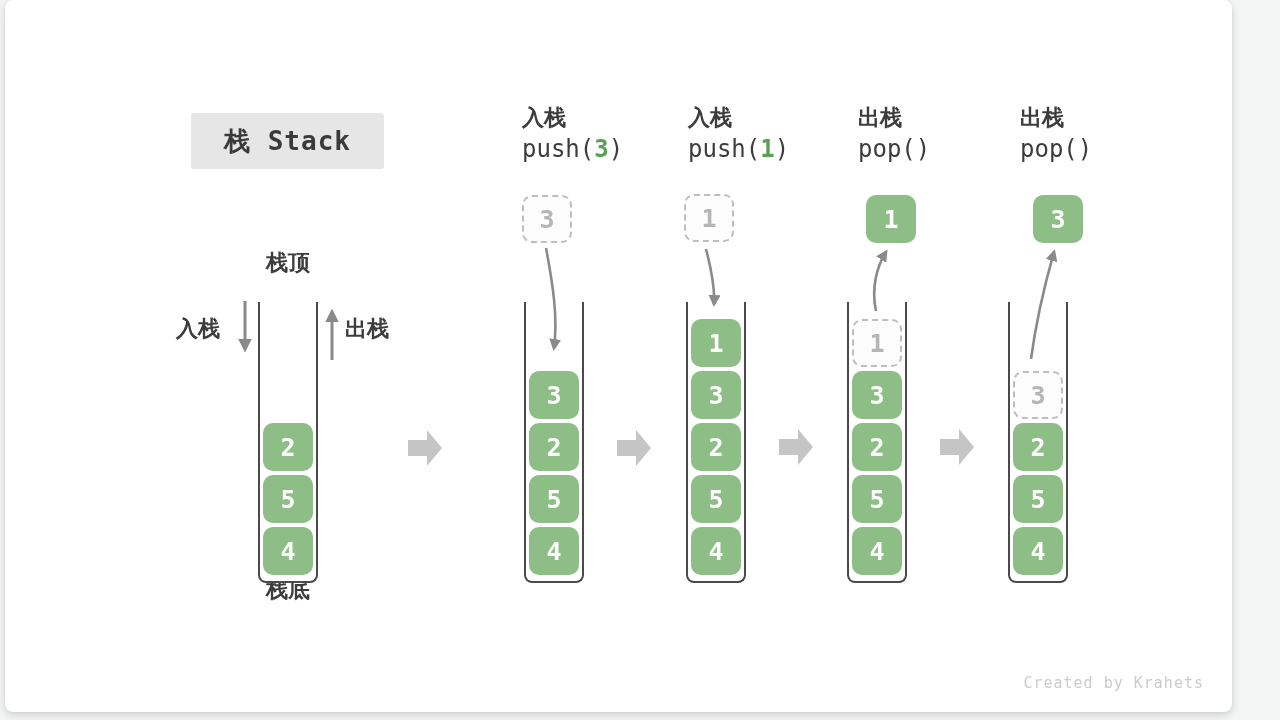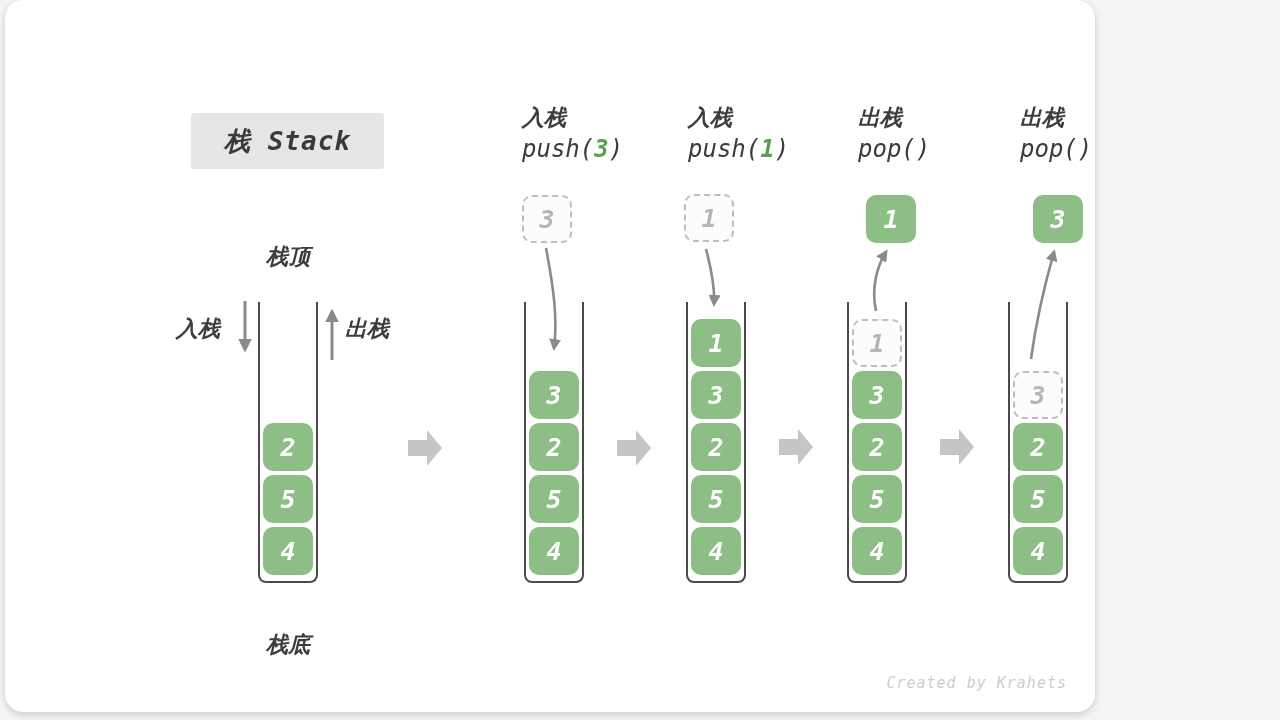--- a/index.html
+++ b/index.html
@@ -1,22 +1,21 @@
 <!DOCTYPE html>
 <html><head>
 <meta charset="utf-8">
 <style>
   * { box-sizing: border-box; margin: 0; padding: 0; }
   html, body { width: 1280px; height: 720px; background: #f4f5f5; font-family: "DejaVu Sans", sans-serif; }
   .card {
-    position: absolute; left: 5px; top: 0; width: 1090px; height: 712px;
-    background: #ffffff; border-radius: 18px;
+    position: absolute; left: 5px; top: 0; width: 1227px; height: 712px;
+    background: #ffffff; border-radius: 8px;
     box-shadow: 0 3px 8px rgba(0,0,0,0.16), 0 0 2px rgba(0,0,0,0.06);
     overflow: hidden;
-    font-style: italic;
   }
   .title-box {
     position: absolute; left: 186px; top: 113px; width: 193px; height: 56px;
     background: #e6e6e6; border-radius: 3px;
     display: flex; align-items: center; justify-content: center;
     font-family: "DejaVu Sans Mono", "DejaVu Sans", monospace;
     font-size: 26px; font-weight: bold; color: #3a3a3a; letter-spacing: 1px;
   }
   .cn-label {
     position: absolute; font-size: 22px; font-weight: bold; color: #3c3c3c;
@@ -52,22 +51,22 @@
   }
   svg.overlay { position: absolute; left: 0; top: 0; pointer-events: none; }
 </style>
 </head>
 <body>
 
 <div class="card">
 
   <div class="title-box">栈 Stack</div>
 
-  <div class="cn-label centered60" style="left:253px; top:242px;">栈顶</div>
-  <div class="cn-label centered60" style="left:253px; top:630px;">栈底</div>
+  <div class="cn-label centered60" style="left:253px; top:248px;">栈顶</div>
+  <div class="cn-label centered60" style="left:253px; top:575px;">栈底</div>
   <div class="cn-label" style="left:171px; top:314px;">入栈</div>
   <div class="cn-label" style="left:340px; top:314px;">出栈</div>
 
   <div class="op-header" style="left:517px;">
     <div class="op-cn">入栈</div>
     <div class="op-code"><span>push(</span><span class="arg">3</span><span>)</span></div>
   </div>
   <div class="op-header" style="left:683px;">
     <div class="op-cn">入栈</div>
     <div class="op-code"><span>push(</span><span class="arg">1</span><span>)</span></div>

